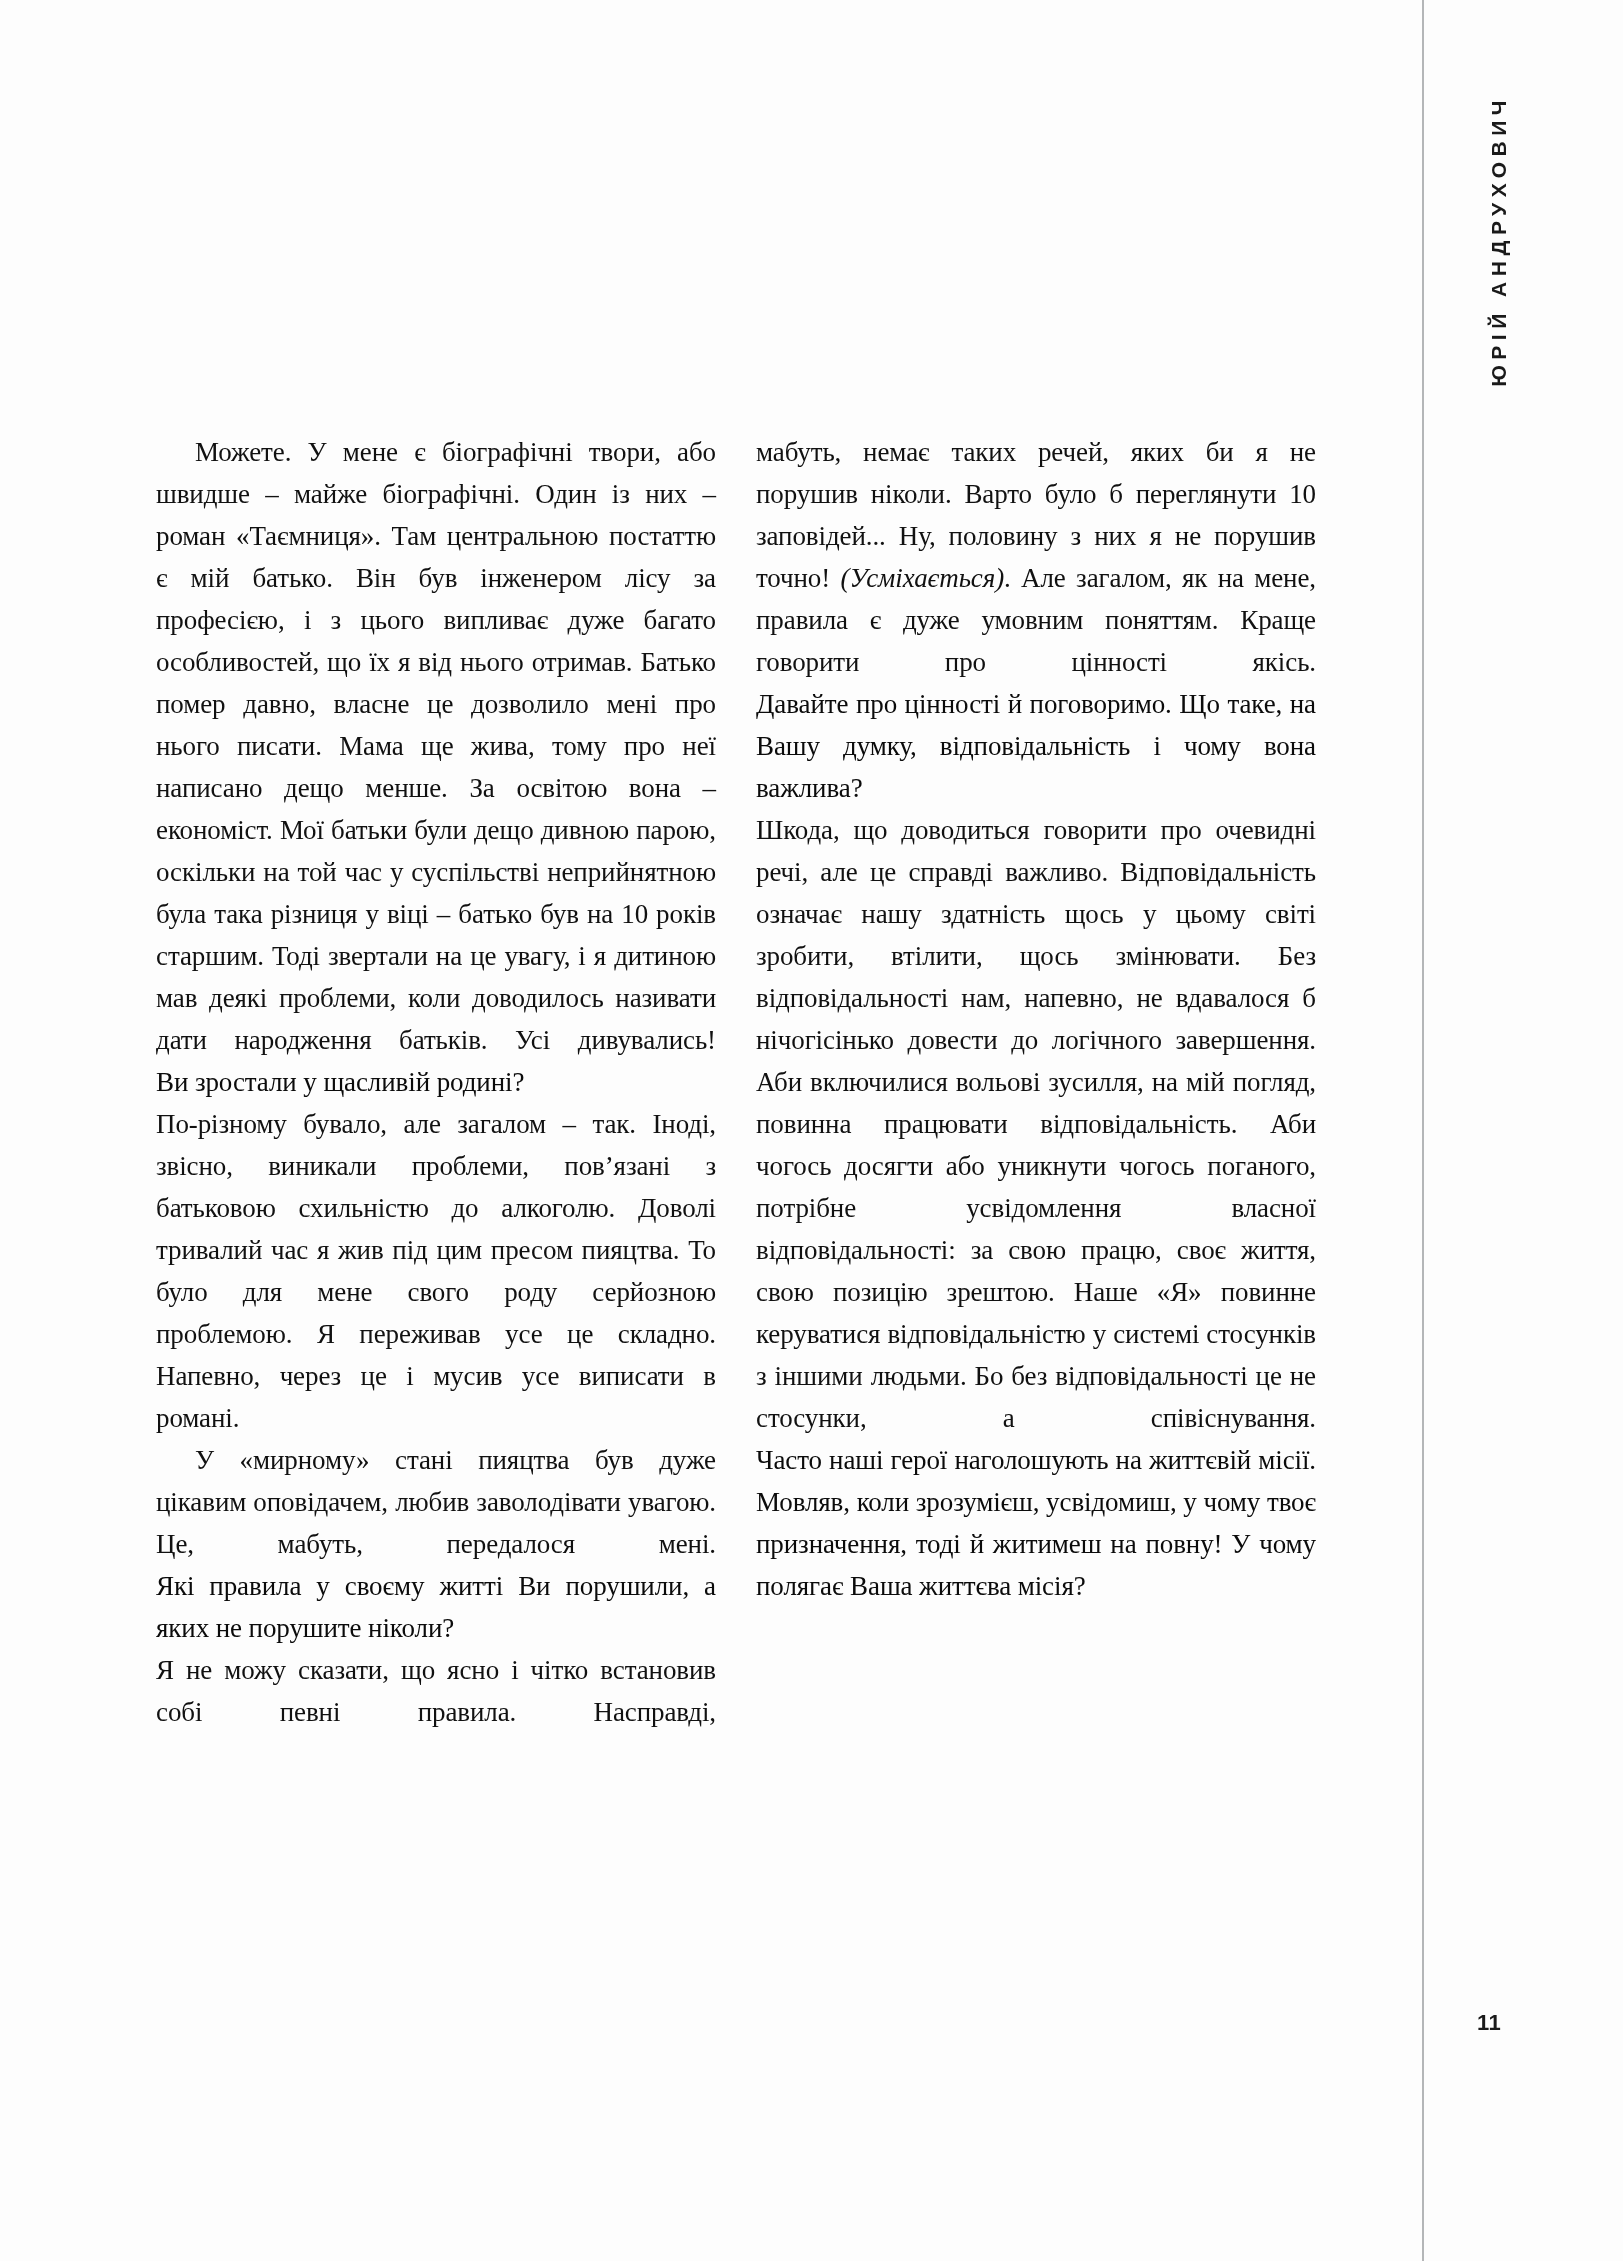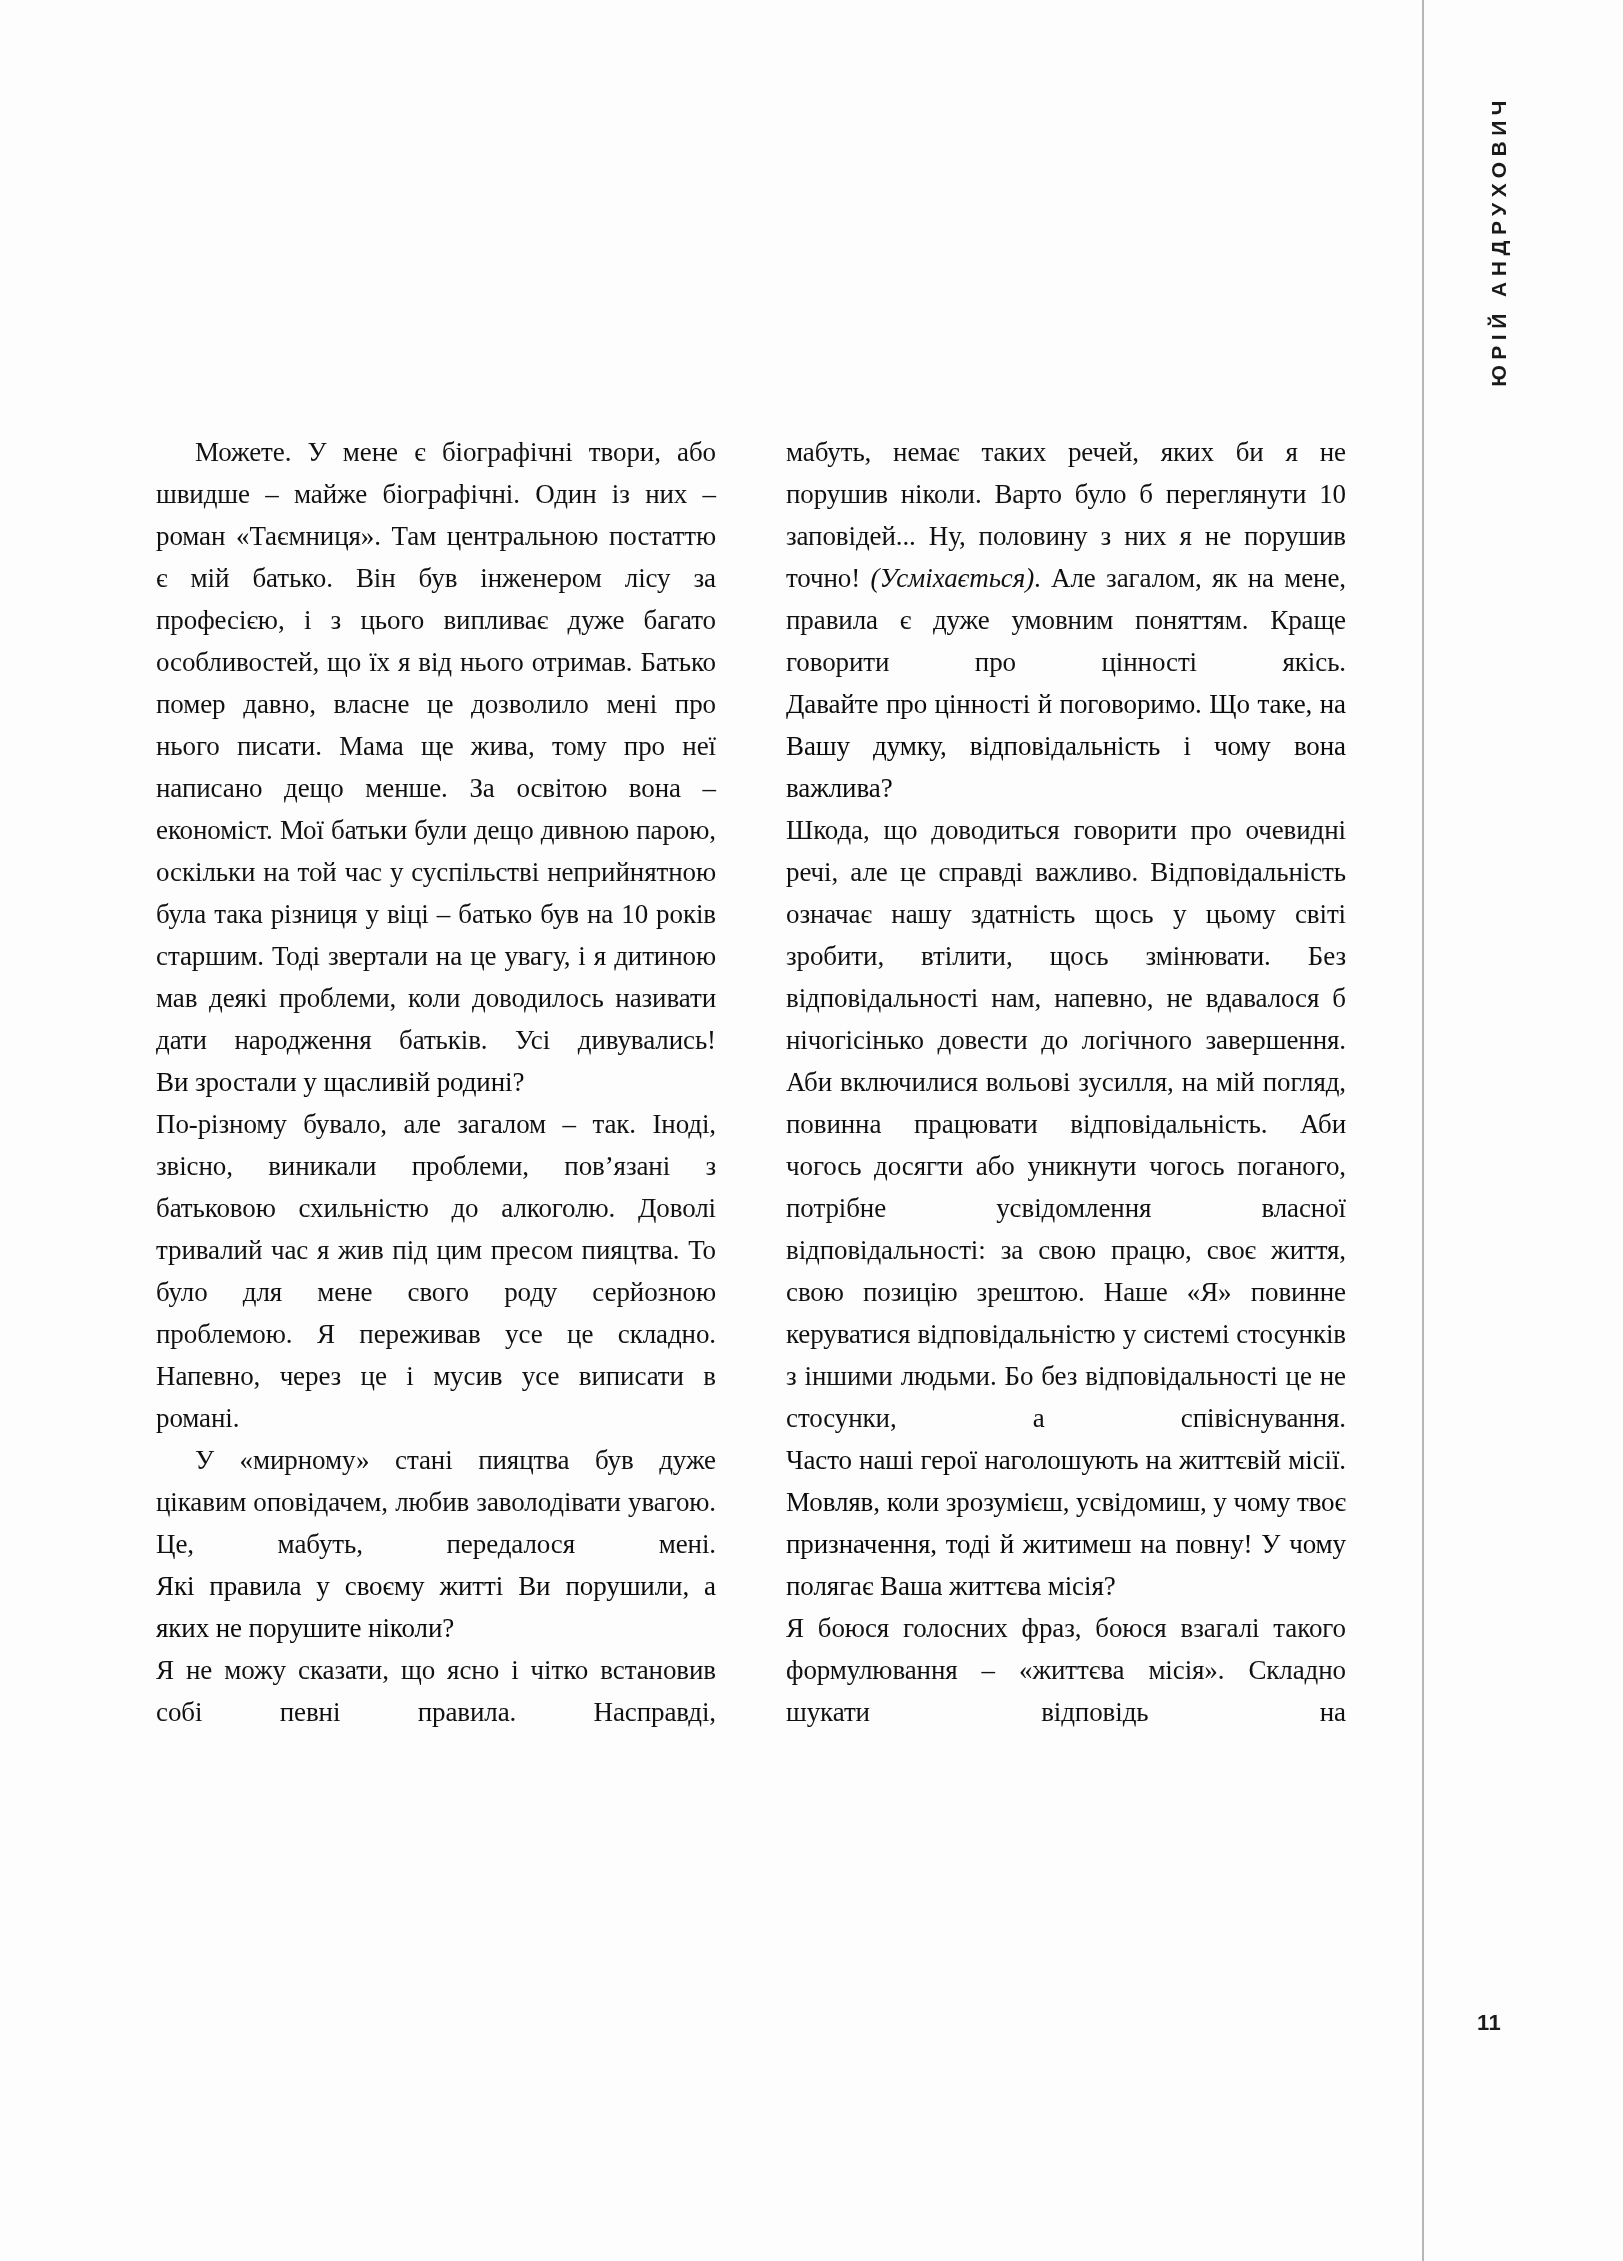--- a/index.html
+++ b/index.html
@@ -71,21 +71,21 @@
   }
 
   
   .body-area {
     position: absolute;
     left: 156px;
     top: 431px;
     width: 1197px;
     height: 1686px;
     display: flex;
-    gap: 70px;
+    gap: 40px;
   }
   .column {
     width: 560px;
     flex: 0 0 560px;
   }
 
   p.para {
     margin: 0;
     font-size: 27px;
     line-height: 42px;
@@ -143,18 +143,17 @@
       <p class="para indent justify-all">У «мирному» стані пияцтва був дуже цікавим оповідачем, любив заволодівати увагою. Це, мабуть, передалося мені.</p>
       <p class="question gap-before">Які правила у своєму житті Ви порушили, а яких не порушите ніколи?</p>
       <p class="para justify-all">Я не можу сказати, що ясно і чітко встановив собі певні правила. Насправді,</p>
     </div>
 
     <div class="column">
       <p class="para justify-all"><span>мабуть, немає таких речей, яких би я не порушив ніколи. Варто було б переглянути 10 заповідей... Ну, половину з них я не порушив точно! </span><em class="stage">(Усміхається)</em><span>. Але загалом, як на мене, правила є дуже умовним поняттям. Краще говорити про цінності якісь.</span></p>
       <p class="question gap-before">Давайте про цінності й поговоримо. Що таке, на Вашу думку, відповідальність і чому вона важлива?</p>
       <p class="para justify-all">Шкода, що доводиться говорити про очевидні речі, але це справді важливо. Відповідальність означає нашу здатність щось у цьому світі зробити, втілити, щось змінювати. Без відповідальності нам, напевно, не вдавалося б нічогісінько довести до логічного завершення. Аби включилися вольові зусилля, на мій погляд, повинна працювати відповідальність. Аби чогось досягти або уникнути чогось поганого, потрібне усвідомлення власної відповідальності: за свою працю, своє життя, свою позицію зрештою. Наше «Я» повинне керуватися відповідальністю у системі стосунків з іншими людьми. Бо без відповідальності це не стосунки, а співіснування.</p>
       <p class="question gap-before">Часто наші герої наголошують на життєвій місії. Мовляв, коли зрозумієш, усвідомиш, у чому твоє призначення, тоді й житимеш на повну! У чому полягає Ваша життєва місія?</p>
-      <p class="para justify-all">Я боюся голосних фраз, боюся взагалі такого формулювання – «життєва місія». Складно шукати відповідь на</p>
     </div>
 
   </div>
 </div>
 
 
 </body></html>

